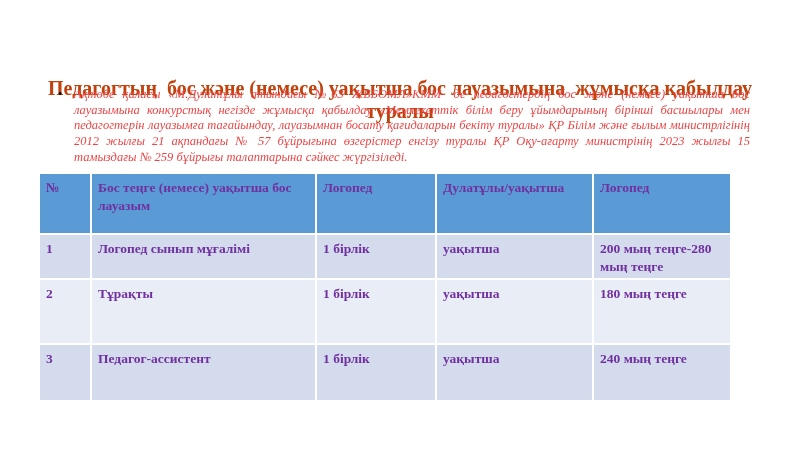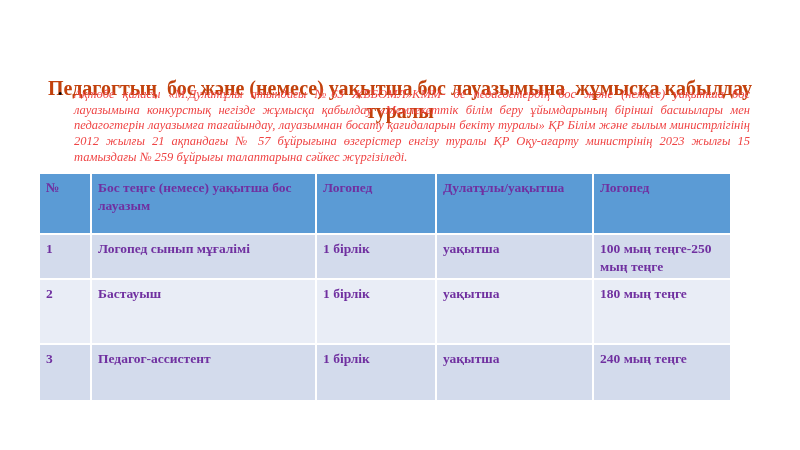--- a/index.html
+++ b/index.html
@@ -102,25 +102,25 @@
         <th>Дулатұлы/уақытша</th>
         <th>Логопед</th>
       </tr>
     </thead>
     <tbody>
       <tr class="row-odd r1">
         <td>1</td>
         <td>Логопед сынып  мұғалімі</td>
         <td>1 бірлік</td>
         <td>уақытша</td>
-        <td>100 мың теңге-250 мың теңге</td>
+        <td>200 мың теңге-280 мың теңге</td>
       </tr>
       <tr class="row-even r2">
         <td>2</td>
-        <td>Бастауыш</td>
+        <td>Тұрақты</td>
         <td>1 бірлік</td>
         <td>уақытша</td>
         <td>180 мың теңге</td>
       </tr>
       <tr class="row-odd r3">
         <td>3</td>
         <td>Педагог-ассистент</td>
         <td>1 бірлік</td>
         <td>уақытша</td>
         <td>240 мың теңге</td>

